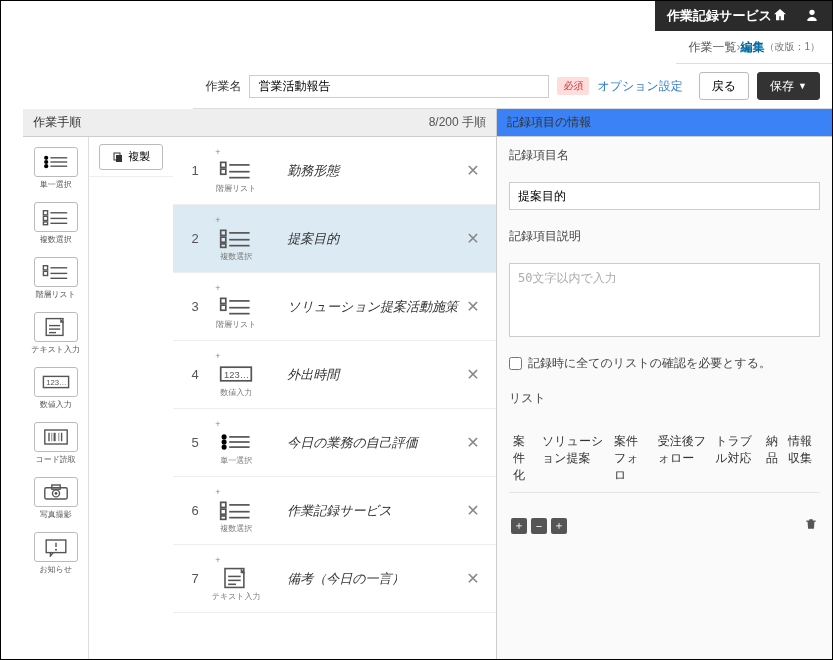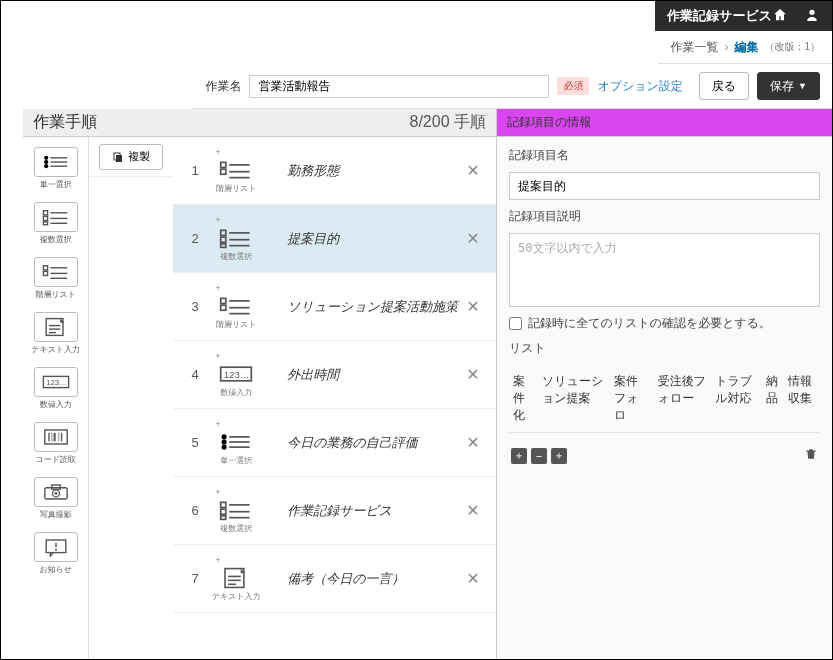--- a/index.html
+++ b/index.html
@@ -6,21 +6,21 @@
 body { font-family: "Hiragino Kaku Gothic ProN", "メイリオ", sans-serif; font-size: 12px; color: #333; background: #fff; }
 .app { border: 1px solid #000; width: 833px; height: 660px; display: flex; flex-direction: column; overflow: hidden; align-items: flex-end; }
 
 
 .topbar { background: #2b2b2b; color: #fff; height: 30px; display: flex; align-items: center; padding: 0 12px; justify-content: space-between; }
 .topbar .title { font-size: 13px; font-weight: bold; }
 .topbar .icons { display: flex; gap: 16px; align-items: center; }
 .topbar .icons svg { width: 16px; height: 16px; fill: #fff; }
 
 
-.breadcrumb { height: 28px; display: flex; align-items: center; padding: 16px 12px; border-bottom: 1px solid #ddd; font-size: 12px; color: #555; gap: 6px; }
+.breadcrumb { height: 28px; display: flex; align-items: center; padding: 16px 12px; border-bottom: 1px solid #ddd; font-size: 12px; color: #555; }
 .breadcrumb .chev { color: #999; }
 .breadcrumb .current { font-weight: bold; color: #0369a1; }
 .breadcrumb .rev { font-size: 10px; color: #777; }
 
 
 .name-row { display: flex; align-items: center; padding: 8px 12px; gap: 8px; border-bottom: 1px solid #ddd; }
 .name-row .label { width: 36px; font-size: 12px; }
 .name-row input { flex: none; width: 300px; height: 23px; border: 1px solid #ccc; padding: 0 8px; font-size: 12px; }
 .badge-req { background: #fdd; color: #c33; font-size: 10px; padding: 2px 6px; border-radius: 2px; }
 .option-link { color: #3080d0; font-size: 12px; cursor: pointer; }
@@ -28,21 +28,21 @@
 .btn { height: 28px; padding: 0 12px; border: 1px solid #bbb; background: #fff; border-radius: 3px; font-size: 12px; cursor: pointer; display: inline-flex; align-items: center; gap: 4px; }
 .btn.dark { background: #333; color: #fff; border-color: #333; }
 .btn .caret { font-size: 9px; }
 
 
 .main { flex: 1; display: flex; overflow: hidden; }
 .left { flex: 1; display: flex; flex-direction: column; border-right: 1px solid #ccc; }
 .right { width: 335px; display: flex; flex-direction: column; background: #fafafa; }
 
 
-.left-header { background: #eee; height: 28px; display: flex; align-items: center; padding: 0 10px; justify-content: space-between; border-bottom: 1px solid #ccc; font-size: 16px; }
+.left-header { background: #eee; height: 28px; display: flex; align-items: center; padding: 0 10px; justify-content: space-between; border-bottom: 1px solid #ccc; font-size: 12px; }
 .left-header .count { color: #555; }
 
 .left-body { flex: 1; display: flex; overflow: hidden; }
 
 
 .palette { width: 66px; border-right: 1px solid #ddd; display: flex; flex-direction: column; align-items: center; padding-top: 6px; gap: 4px; overflow-y: auto; }
 .palette-item { width: 54px; display: flex; flex-direction: column; align-items: center; gap: 2px; padding: 4px 0; cursor: pointer; }
 .palette-item .ico { width: 44px; height: 30px; border: 1px solid #bbb; border-radius: 3px; display: flex; align-items: center; justify-content: center; background: #fff; }
 .palette-item .ico svg { width: 28px; height: 20px; }
 .palette-item .lbl { font-size: 8px; color: #555; text-align: center; white-space: nowrap; }
@@ -55,22 +55,22 @@
 .step-row.selected { background: #dceaf3; }
 .step-num { width: 28px; text-align: center; font-size: 13px; color: #555; }
 .step-icon { width: 54px; display: flex; flex-direction: column; align-items: center; gap: 2px; }
 .step-icon .plus { font-size: 9px; color: #888; align-self: flex-start; margin-left: 6px; }
 .step-icon svg { width: 34px; height: 22px; }
 .step-icon .type-lbl { font-size: 8px; color: #777; }
 .step-title { flex: 1; padding-left: 24px; font-size: 13px; font-style: italic; }
 .step-del { width: 30px; text-align: center; color: #888; cursor: pointer; font-size: 16px; }
 
 
-.right-header { background: #d946ef; height: 28px; display: flex; align-items: center; padding: 0 10px; border-bottom: 1px solid #ccc; font-size: 12px; }
-.right-body { flex: 1; padding: 10px 12px; overflow-y: auto; display: flex; flex-direction: column; gap: 8px; }
+.right-header { background: #3b82f6; height: 28px; display: flex; align-items: center; padding: 0 10px; border-bottom: 1px solid #ccc; font-size: 12px; }
+.right-body { flex: 1; padding: 10px 12px; overflow-y: auto; display: flex; flex-direction: column; gap: 18px; }
 .field-label { font-size: 12px; color: #444; }
 .right-body input[type=text] { height: 28px; border: 1px solid #ccc; padding: 0 8px; font-size: 12px; width: 100%; }
 .right-body textarea { height: 74px; border: 1px solid #ccc; padding: 6px 8px; font-size: 12px; width: 100%; resize: none; color: #333; }
 .right-body textarea::placeholder { color: #aaa; }
 .chk-row { display: flex; align-items: center; gap: 6px; font-size: 12px; color: #444; }
 .list-section { display: flex; flex-direction: row; }
 .list-item { border-bottom: 1px solid #e5e5e5; padding: 8px 4px; font-size: 12px; color: #333; }
 .list-footer { display: flex; align-items: center; gap: 4px; padding: 6px 2px; }
 .list-footer .sq { width: 16px; height: 16px; background: #555; color: #fff; display: flex; align-items: center; justify-content: center; font-size: 11px; border-radius: 2px; cursor: pointer; }
 .list-footer .spacer { flex: 1; }

